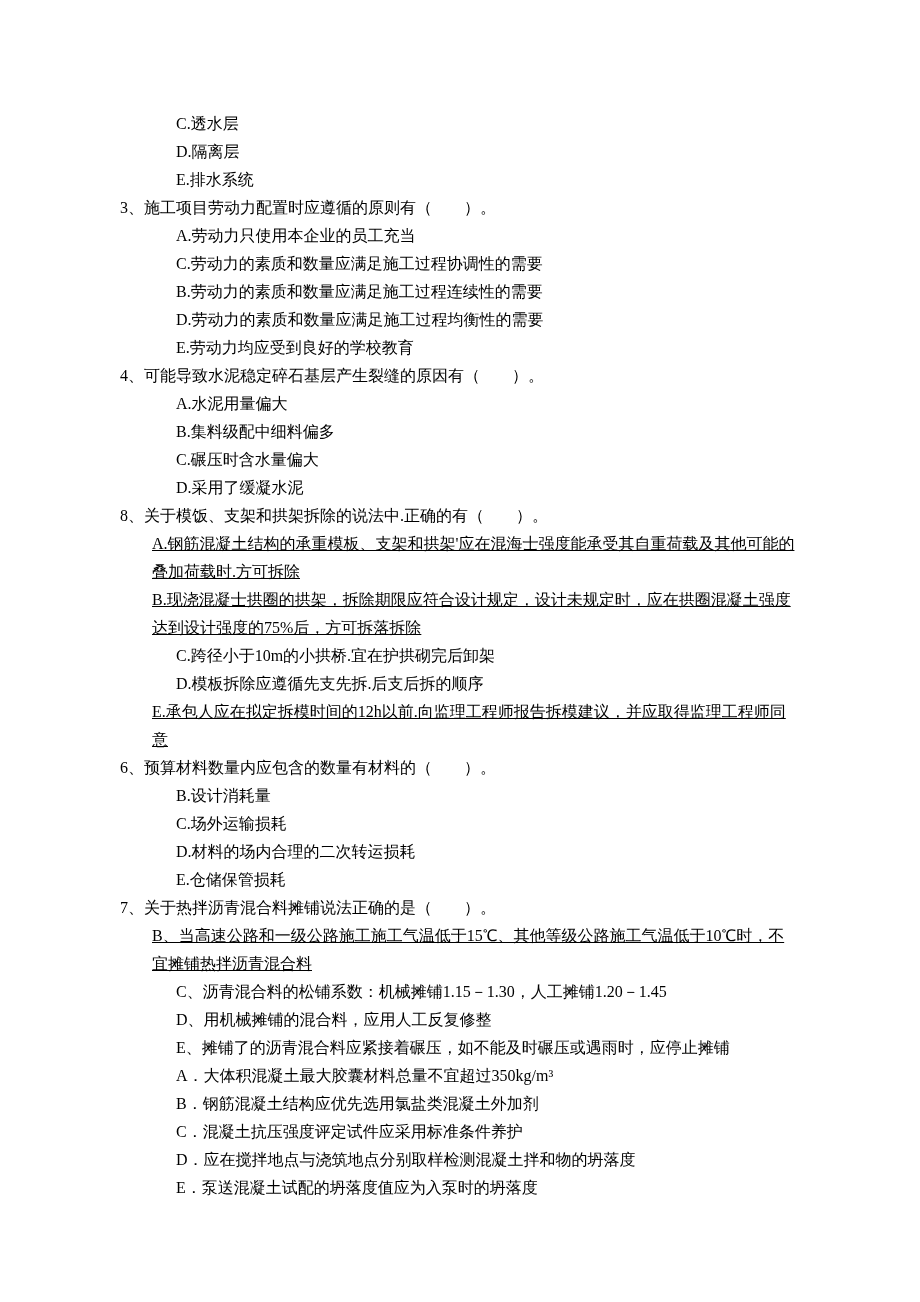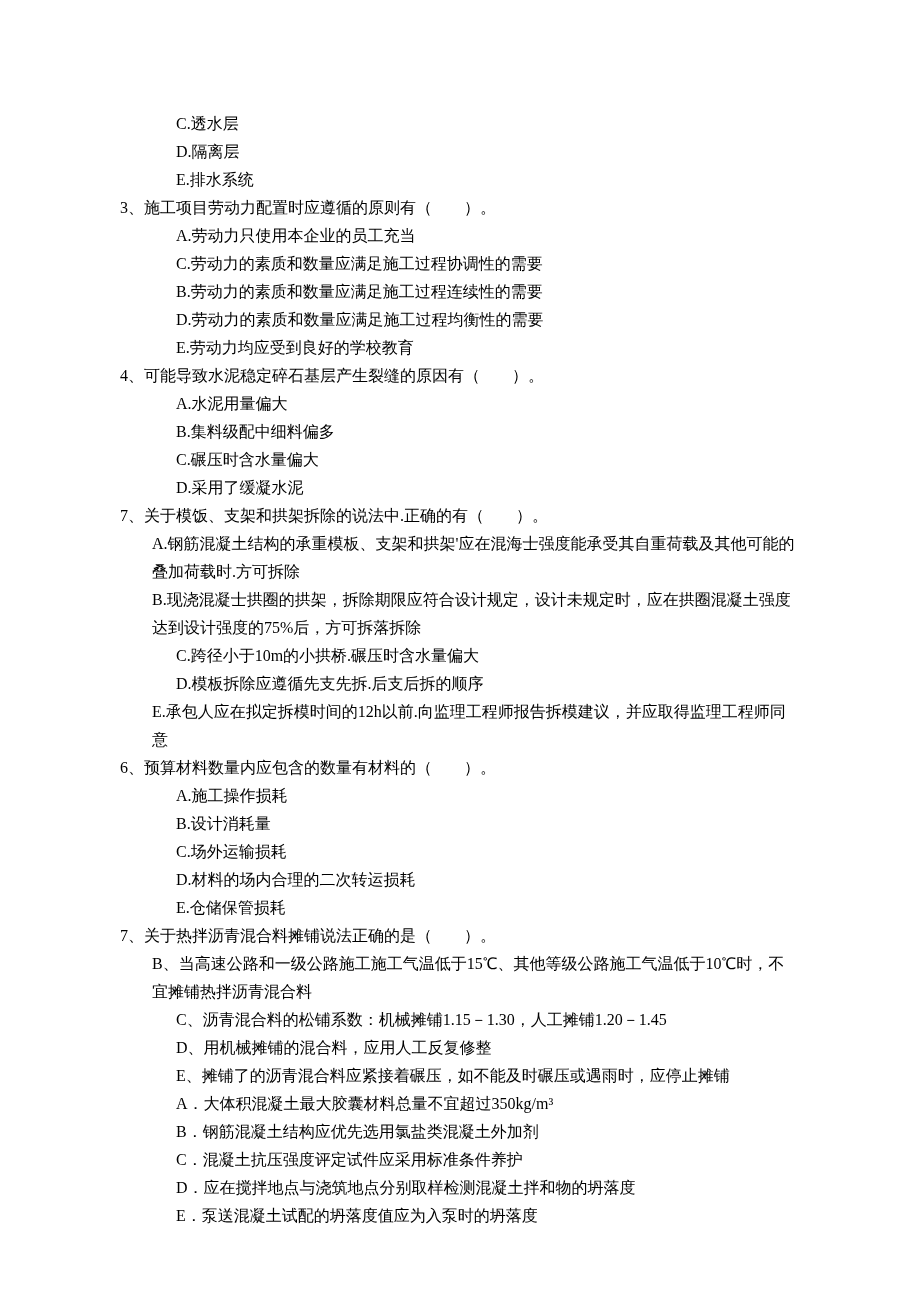--- a/index.html
+++ b/index.html
@@ -21,20 +21,21 @@
   .line {
     white-space: pre-wrap;
     word-break: break-all;
   }
   .indent-option {
     padding-left: 3.5em;
   }
   .indent-body {
     padding-left: 2em;
     text-indent: 0;
+    text-decoration: underline;
   }
   .q-stem {
     padding-left: 0;
   }
 </style>
 </head>
 <body>
 
 <div class="page">
   <div id="content">
@@ -45,28 +46,27 @@
       <div class="line indent-option">A.劳动力只使用本企业的员工充当</div>
       <div class="line indent-option">C.劳动力的素质和数量应满足施工过程协调性的需要</div>
       <div class="line indent-option">B.劳动力的素质和数量应满足施工过程连续性的需要</div>
       <div class="line indent-option">D.劳动力的素质和数量应满足施工过程均衡性的需要</div>
       <div class="line indent-option">E.劳动力均应受到良好的学校教育</div>
       <div class="line q-stem">4、可能导致水泥稳定碎石基层产生裂缝的原因有（　　）。</div>
       <div class="line indent-option">A.水泥用量偏大</div>
       <div class="line indent-option">B.集料级配中细料偏多</div>
       <div class="line indent-option">C.碾压时含水量偏大</div>
       <div class="line indent-option">D.采用了缓凝水泥</div>
-      <div class="line q-stem">7、关于模饭、支架和拱架拆除的说法中.正确的有（　　）。</div>
+      <div class="line q-stem">8、关于模饭、支架和拱架拆除的说法中.正确的有（　　）。</div>
       <div class="line indent-body">A.钢筋混凝土结构的承重模板、支架和拱架'应在混海士强度能承受其自重荷载及其他可能的叠加荷载时.方可拆除</div>
       <div class="line indent-body">B.现浇混凝士拱圈的拱架，拆除期限应符合设计规定，设计未规定时，应在拱圈混凝土强度达到设计强度的75%后，方可拆落拆除</div>
-      <div class="line indent-option">C.跨径小于10m的小拱桥.碾压时含水量偏大</div>
+      <div class="line indent-option">C.跨径小于10m的小拱桥.宜在护拱砌完后卸架</div>
       <div class="line indent-option">D.模板拆除应遵循先支先拆.后支后拆的顺序</div>
       <div class="line indent-body">E.承包人应在拟定拆模时间的12h以前.向监理工程师报告拆模建议，并应取得监理工程师同意</div>
       <div class="line q-stem">6、预算材料数量内应包含的数量有材料的（　　）。</div>
-      <div class="line indent-option">A.施工操作损耗</div>
       <div class="line indent-option">B.设计消耗量</div>
       <div class="line indent-option">C.场外运输损耗</div>
       <div class="line indent-option">D.材料的场内合理的二次转运损耗</div>
       <div class="line indent-option">E.仓储保管损耗</div>
       <div class="line q-stem">7、关于热拌沥青混合料摊铺说法正确的是（　　）。</div>
       <div class="line indent-body">B、当高速公路和一级公路施工施工气温低于15℃、其他等级公路施工气温低于10℃时，不宜摊铺热拌沥青混合料</div>
       <div class="line indent-option">C、沥青混合料的松铺系数：机械摊铺1.15－1.30，人工摊铺1.20－1.45</div>
       <div class="line indent-option">D、用机械摊铺的混合料，应用人工反复修整</div>
       <div class="line indent-option">E、摊铺了的沥青混合料应紧接着碾压，如不能及时碾压或遇雨时，应停止摊铺</div>
       <div class="line indent-option">A．大体积混凝土最大胶囊材料总量不宜超过350kg/m³</div>

